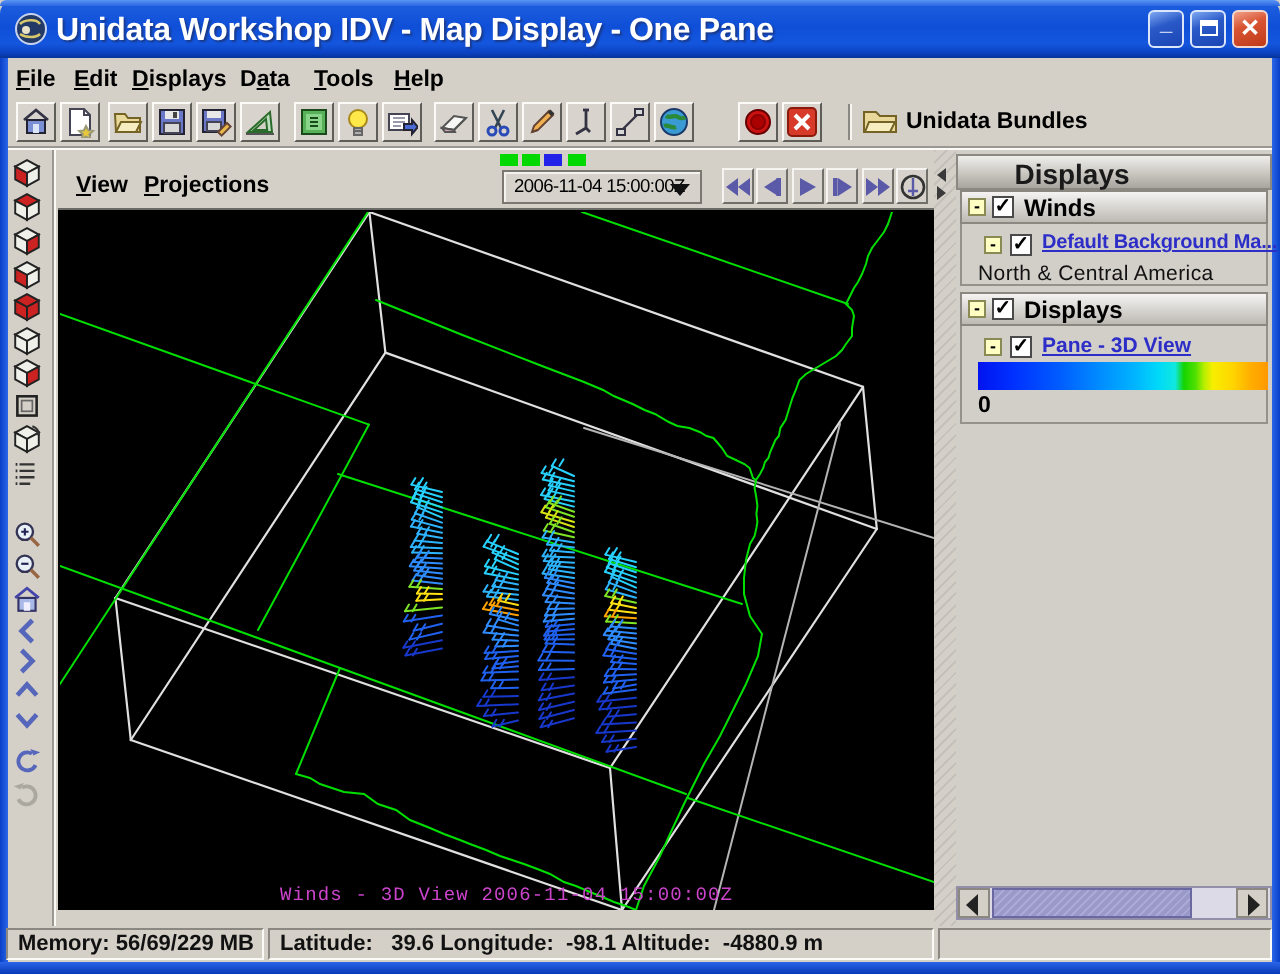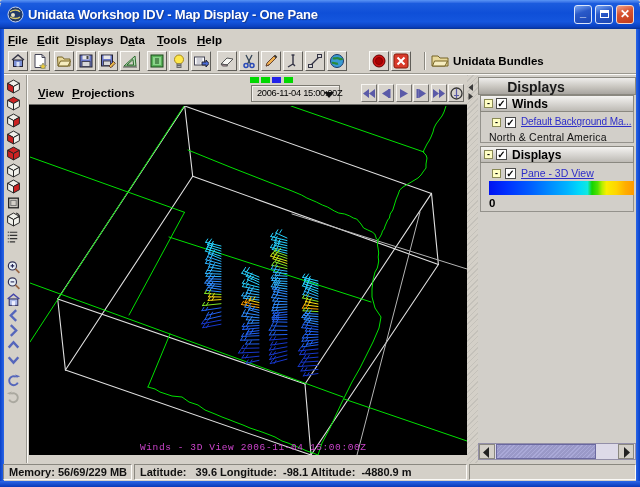--- a/index.html
+++ b/index.html
@@ -3,36 +3,36 @@
 *{margin:0;padding:0;box-sizing:border-box}
 html,body{width:640px;height:487px;overflow:hidden;font-family:"Liberation Sans",sans-serif}
 body{position:relative;background:#d4d0c8}
 .abs{position:absolute}
 .tbtn{position:absolute;width:20px;height:20px;top:51px;background:#d8d4cd;border-top:1px solid #fbfaf7;border-left:1px solid #fbfaf7;border-right:1px solid #5f5d58;border-bottom:1px solid #5f5d58;display:flex;align-items:center;justify-content:center}
 .menu{position:absolute;top:34px;font-weight:bold;font-size:11.5px;color:#000}
 .menu u{text-decoration:underline}
 .vcr{position:absolute;top:84px;width:16px;height:18px;background:#d6d2cb;border-top:1px solid #f6f4f0;border-left:1px solid #f6f4f0;border-right:1px solid #716f6a;border-bottom:1px solid #716f6a;display:flex;align-items:center;justify-content:center}
 .cbx{position:absolute;width:11px;height:11px;background:#fff;border:1px solid #4a4a4a;font-size:10px;line-height:9px;text-align:center;font-weight:bold;color:#000}
 .mbx{position:absolute;width:9px;height:9px;background:#ffffc4;border:1px solid #8a8a55;font-size:9px;line-height:6px;text-align:center;font-weight:bold;color:#000}
-.lnk{position:absolute;font-size:11.5px;font-weight:normal;color:#2d2dc8;text-decoration:underline;white-space:nowrap}
+.lnk{position:absolute;font-size:11.5px;font-weight:bold;color:#2d2dc8;text-decoration:underline;white-space:nowrap}
 .grphd{position:absolute;left:480px;width:154px;height:17px;background:linear-gradient(180deg,#f4f3f1,#bdbab4);border:1px solid #8a8880}
 .sideico{position:absolute;left:6px;width:15px;height:15px}
 </style></head><body>
 
 <div class="abs" style="left:0;top:0;width:640px;height:29px;background:linear-gradient(180deg,#3a77e8 0%,#1c5dde 10%,#0f4fd8 45%,#1456de 75%,#0b41c0 92%,#063394 100%);border-radius:7px 7px 0 0"></div>
 <div class="abs" style="left:0;top:0;width:640px;height:3px;background:linear-gradient(180deg,#5a95f5,#2a66e2);border-radius:7px 7px 0 0"></div>
 <div class="abs" style="left:0;top:29px;width:4px;height:452px;background:linear-gradient(90deg,#0840c8,#2a66e8)"></div>
 <div class="abs" style="left:636px;top:29px;width:4px;height:452px;background:linear-gradient(90deg,#2a66e8,#0840c8)"></div>
 <div class="abs" style="left:0;top:481px;width:640px;height:6px;background:linear-gradient(180deg,#2a66e8,#0838b8)"></div>
 <svg class="abs" style="left:7px;top:6px" width="17" height="17" viewBox="0 0 17 17">
     <circle cx="8.5" cy="8.5" r="7.5" fill="#233a66" stroke="#c8d4ee" stroke-width="1"></circle>
     <path d="M3 6c2-2 8-3 10 0M3 11c3 2 8 2 10 0" stroke="#d9c96a" stroke-width="1.3" fill="none"></path>
     <circle cx="6" cy="9" r="2" fill="#e8e2c8"></circle>
   </svg>
-<div class="abs" style="left:28px;top:7px;font-size:13px;letter-spacing:-0.2px;font-weight:bold;color:#fff;text-shadow:1px 1px 1px #1a3a8a">Unidata Workshop IDV - Map Display - One Pane</div>
+<div class="abs" style="left:28px;top:7px;font-size:16px;letter-spacing:-0.2px;font-weight:bold;color:#fff;text-shadow:1px 1px 1px #1a3a8a">Unidata Workshop IDV - Map Display - One Pane</div>
 <div class="abs" style="left:574px;top:5px;width:18px;height:19px;border-radius:3px;background:linear-gradient(160deg,#7da8f2,#2a59c8 40%,#1a46b4);border:1px solid #dce6fa;color:#fff;font-weight:bold;font-size:11px;text-align:center;line-height:13px">_</div>
 <div class="abs" style="left:595px;top:5px;width:18px;height:19px;border-radius:3px;background:linear-gradient(160deg,#7da8f2,#2a59c8 40%,#1a46b4);border:1px solid #dce6fa">
     <div style="width:9px;height:8px;border-top:3px solid #fff;border-left:1px solid #fff;border-right:1px solid #fff;border-bottom:1px solid #fff;margin:4px auto 0"></div>
   </div>
 <div class="abs" style="left:616px;top:5px;width:18px;height:19px;border-radius:3px;background:linear-gradient(160deg,#f0a088,#d85432 40%,#c03a1a);border:1px solid #f2d8ce;color:#fff;font-weight:bold;font-size:12px;text-align:center;line-height:17px">✕</div>
 <div class="menu" style="left:8px"><u>F</u>ile</div>
 <div class="menu" style="left:37px"><u>E</u>dit</div>
 <div class="menu" style="left:66px"><u>D</u>isplays</div>
 <div class="menu" style="left:120px">D<u>a</u>ta</div>
 <div class="menu" style="left:157px"><u>T</u>ools</div>
@@ -246,21 +246,21 @@
 <div class="sideico" style="top:391px"><svg width="15" height="15" viewBox="0 0 13 14">
       <path d="M2.5 8a4.2 4.2 0 1 0 1.7-5.4" fill="none" stroke="#aaa89f" stroke-width="1.8"></path>
       <path d="M5 .5L3.5 3.5.3 2z" fill="#aaa89f"></path>
     </svg></div>
 <div class="menu" style="left:38px;top:87px"><u>V</u>iew</div>
 <div class="menu" style="left:72px;top:87px"><u>P</u>rojections</div>
 <div class="abs" style="left:250px;top:77px;width:9px;height:6px;background:#00d800"></div>
 <div class="abs" style="left:261px;top:77px;width:9px;height:6px;background:#00d800"></div>
 <div class="abs" style="left:272px;top:77px;width:9px;height:6px;background:#2222e8"></div>
 <div class="abs" style="left:284px;top:77px;width:9px;height:6px;background:#00d800"></div>
-<div class="abs" style="left:251px;top:85px;width:89px;height:17px;background:#d6d2cb;border:1px solid #7a7870;box-shadow:inset 1px 1px 0 #f4f2ee;font-size:11.5px;color:#000;padding:2px 0 0 5px;white-space:nowrap;font-size:9.3px;letter-spacing:-0.3px">2006-11-04 15:00:00Z<svg width="11" height="8" style="position:absolute;right:4px;top:5px">
+<div class="abs" style="left:251px;top:85px;width:100px;height:17px;background:#d6d2cb;border:1px solid #7a7870;box-shadow:inset 1px 1px 0 #f4f2ee;font-size:11.5px;color:#000;padding:2px 0 0 5px;white-space:nowrap;font-size:9.3px;letter-spacing:-0.3px">2006-11-04 15:00:00Z<svg width="11" height="8" style="position:absolute;right:4px;top:5px">
       <path d="M0 1h10L5 7z" fill="#111"></path>
     </svg></div>
 <div class="vcr" style="left:361px">
     <svg width="12" height="11">
       <path d="M6 5.5L12 1v9zM0 5.5L6 1v9z" fill="#5a5aa8"></path>
     </svg>
   </div>
 <div class="vcr" style="left:378px">
     <svg width="10" height="11">
       <path d="M1 5.5L8 1v9z" fill="#5a5aa8"></path>

